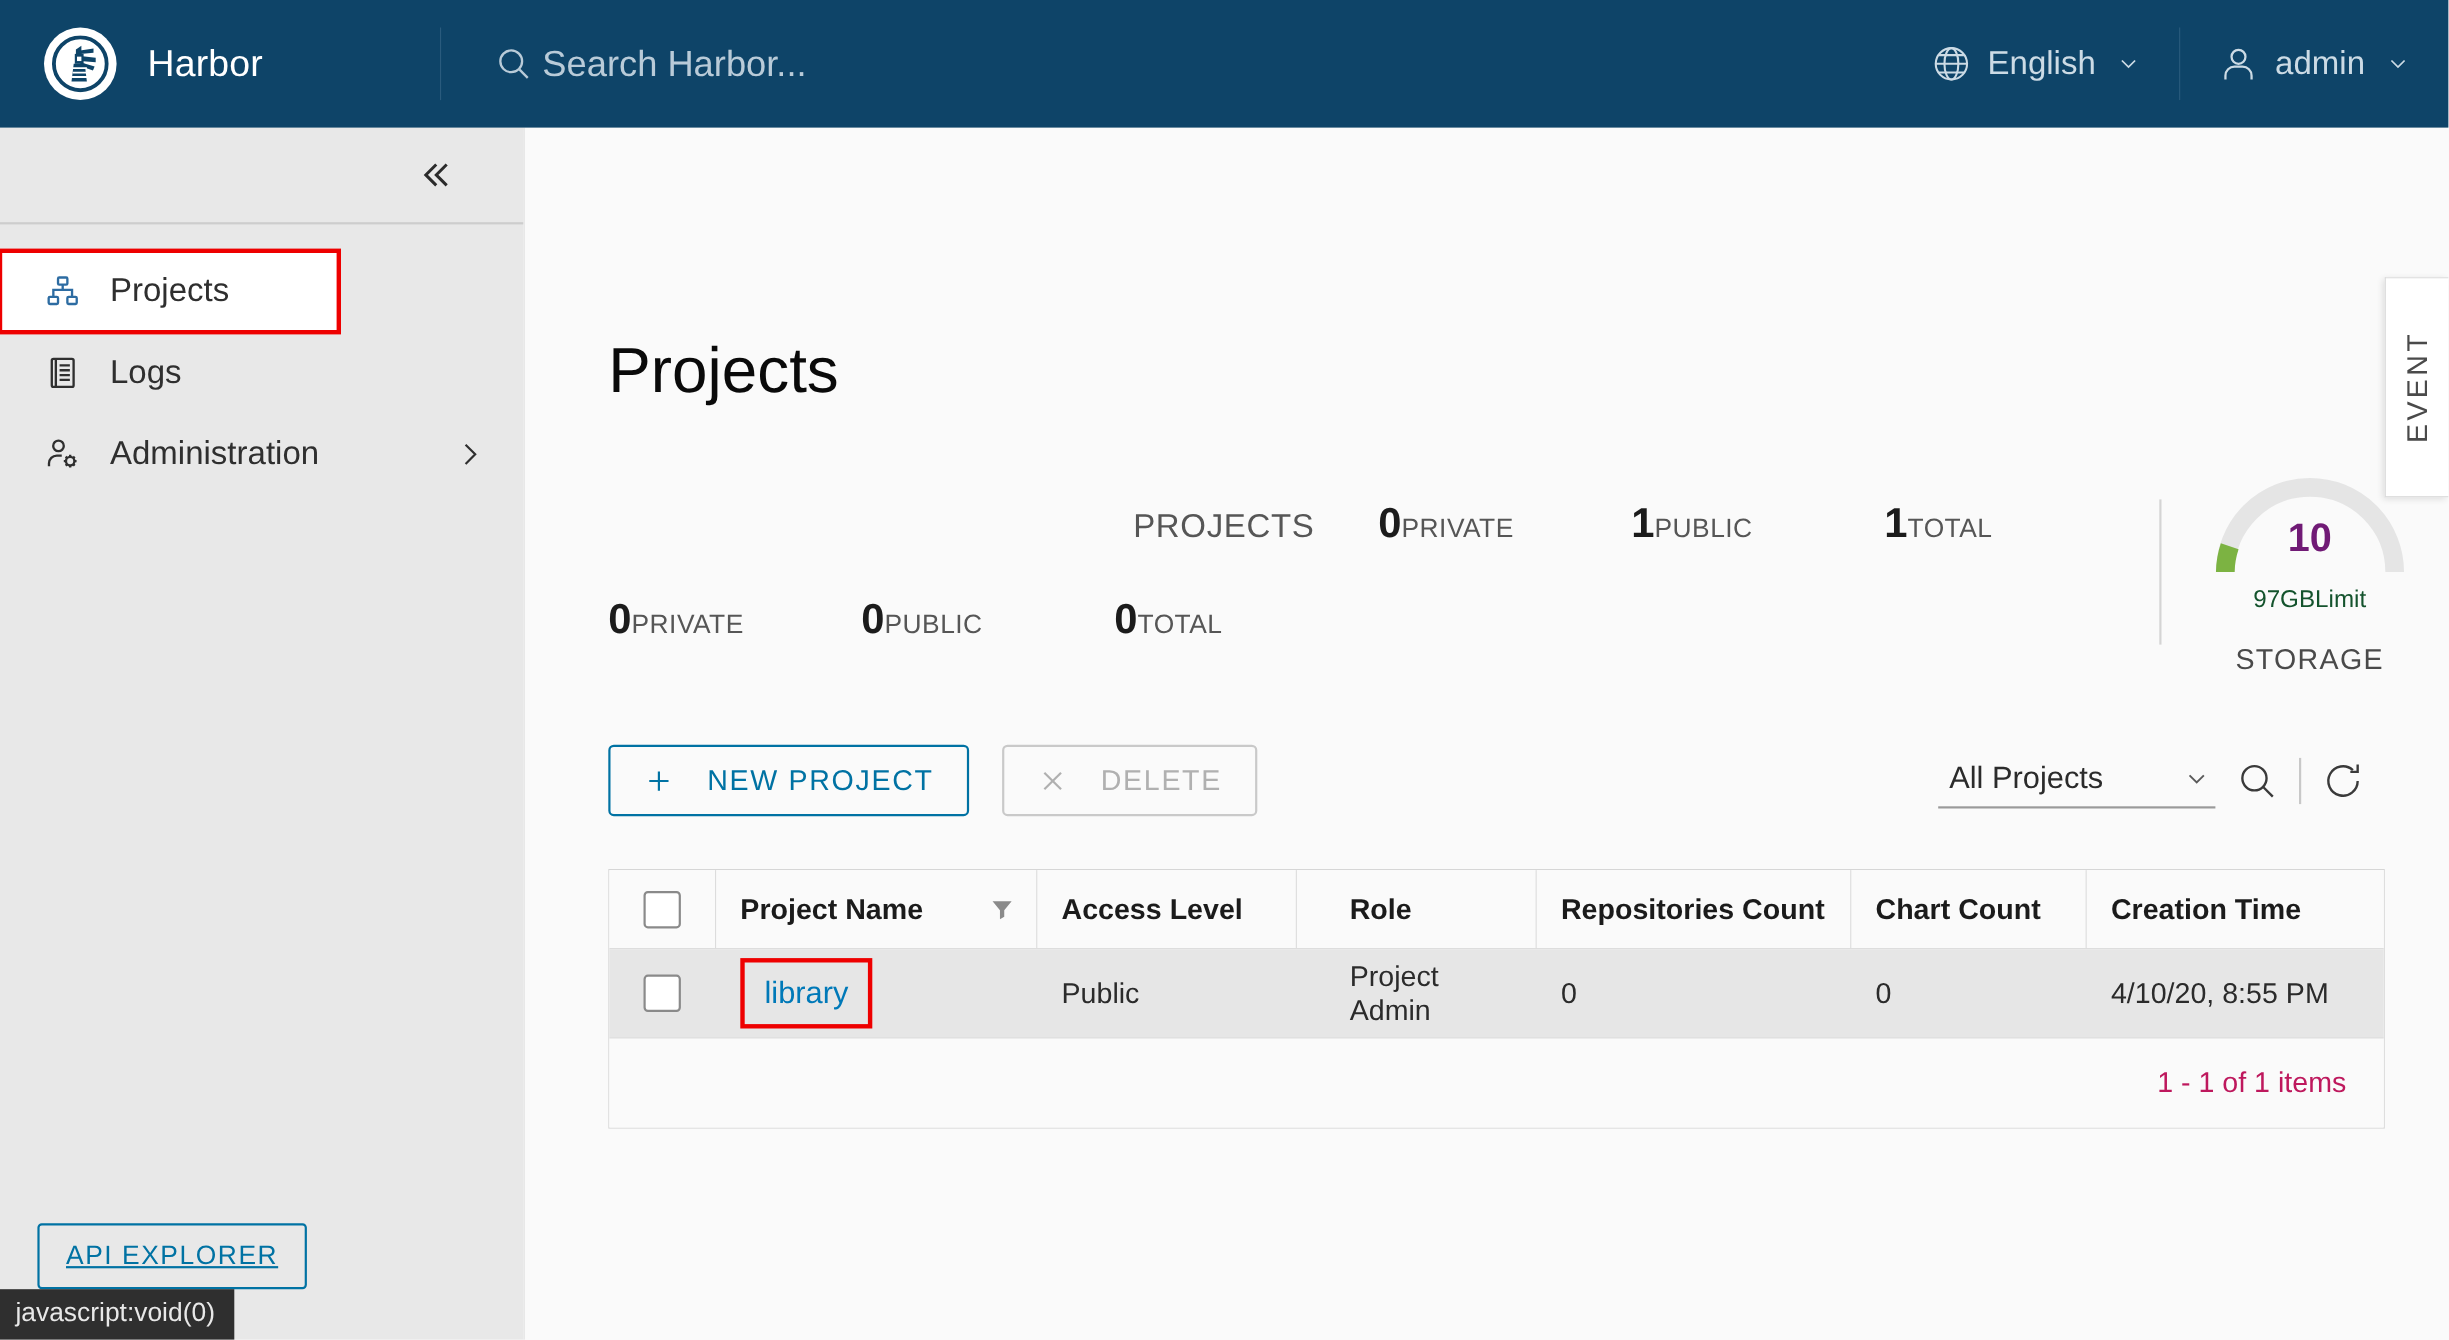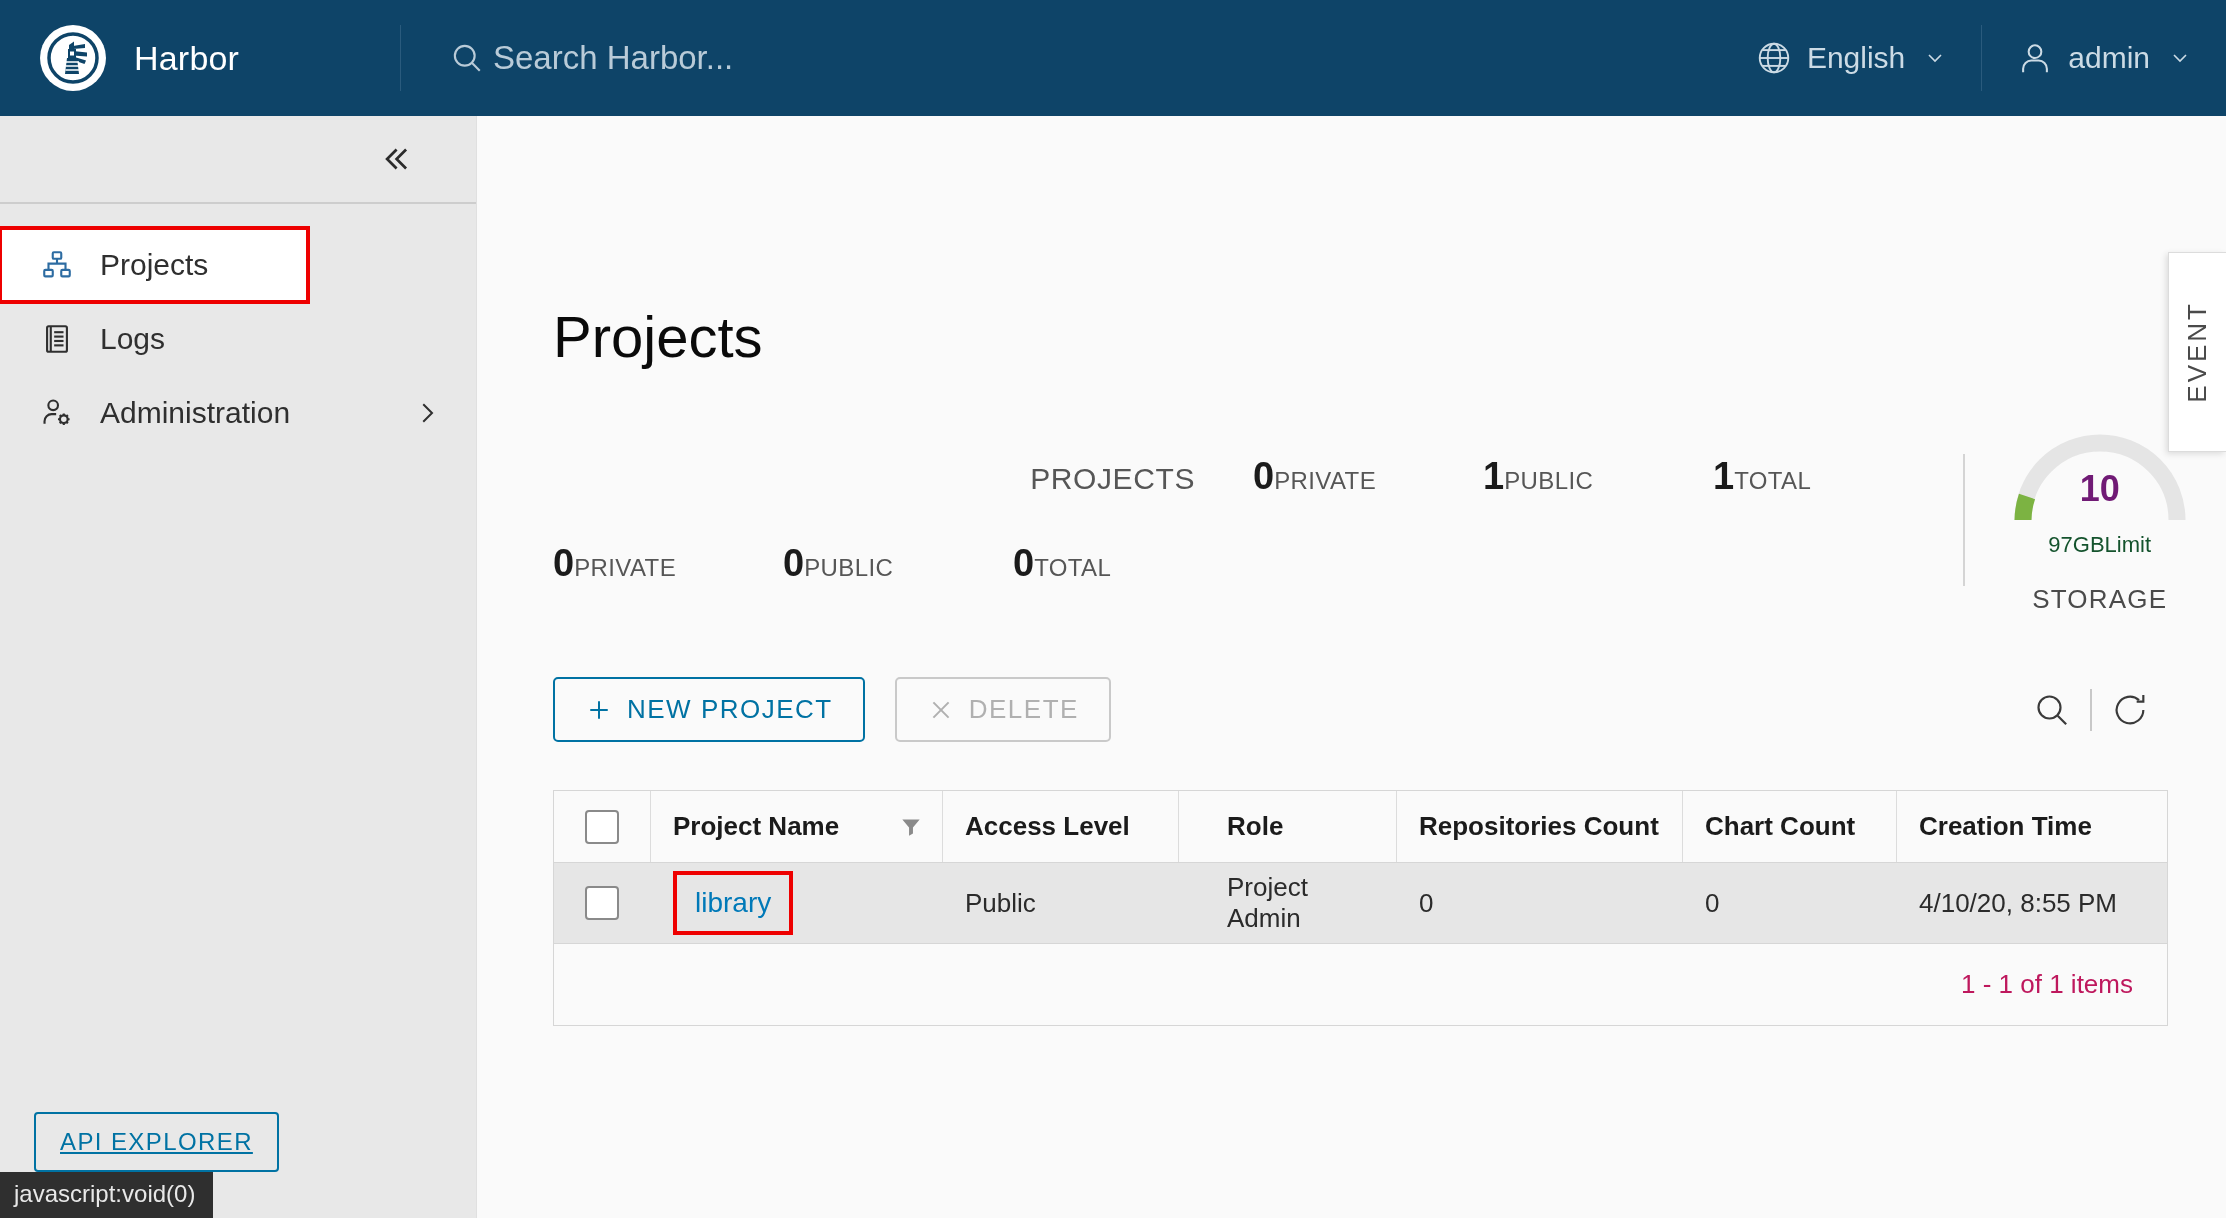--- a/index.html
+++ b/index.html
@@ -127,21 +127,21 @@
   }
   .gauge-limit { font-size: 22px; color: #14532d; margin-top: 8px; }
   .gauge-caption { font-size: 26px; color: #4a4a4a; letter-spacing: 1.2px; margin-top: 26px; }
 
   
   .actions {
     display: flex; align-items: center;
     margin-top: 62px; padding: 0 58px 0 76px;
   }
   .btn {
-    display: flex; align-items: center; gap: 14px;
+    display: flex; align-items: center; gap: 30px;
     border-radius: 5px; background: transparent;
     font-size: 26px; letter-spacing: 1.5px; font-weight: 500;
     padding: 15px 30px; cursor: pointer;
     font-family: "Liberation Sans", sans-serif;
   }
   .btn-primary { border: 2px solid #0072a3; color: #0072a3; }
   .btn-disabled { border: 2px solid #c9c9c9; color: #b0b0b0; cursor: default; margin-left: 30px; }
   .actions-right { margin-left: auto; display: flex; align-items: center; gap: 0; }
   .filter-select {
     display: flex; align-items: center; justify-content: space-between;
@@ -427,20 +427,28 @@
           <span>
             <svg width="28" height="28" viewBox="0 0 24 24" fill="none" stroke="#b0b0b0" stroke-width="1.7">
               <line x1="5.5" y1="5.5" x2="18.5" y2="18.5"></line>
                 <line x1="18.5" y1="5.5" x2="5.5" y2="18.5"></line>
             </svg>
           </span>
           <span>DELETE</span>
         </button>
 
         <div class="actions-right">
+          <div class="filter-select">
+            <span class="filter-select-label">All Projects</span>
+            <span>
+              <svg width="26" height="26" viewBox="0 0 24 24" fill="none" stroke="#5a5a5a" stroke-width="1.6">
+                <polyline points="6,10 12,16 18,10"></polyline>
+              </svg>
+            </span>
+          </div>
           <div class="icon-btn">
             <span>
               <svg width="40" height="40" viewBox="0 0 24 24" fill="none" stroke="#3a3a3a" stroke-width="1.3">
                 <circle cx="10.5" cy="10.5" r="6.6"></circle>
                   <line x1="15.4" y1="15.4" x2="20.5" y2="20.5"></line>
               </svg>
             </span>
           </div>
           <div class="v-sep"></div>
           <div class="icon-btn">

